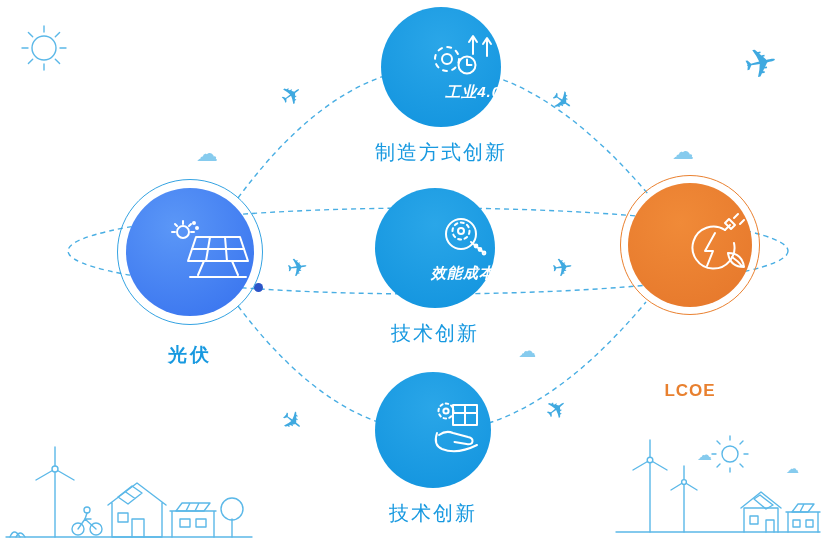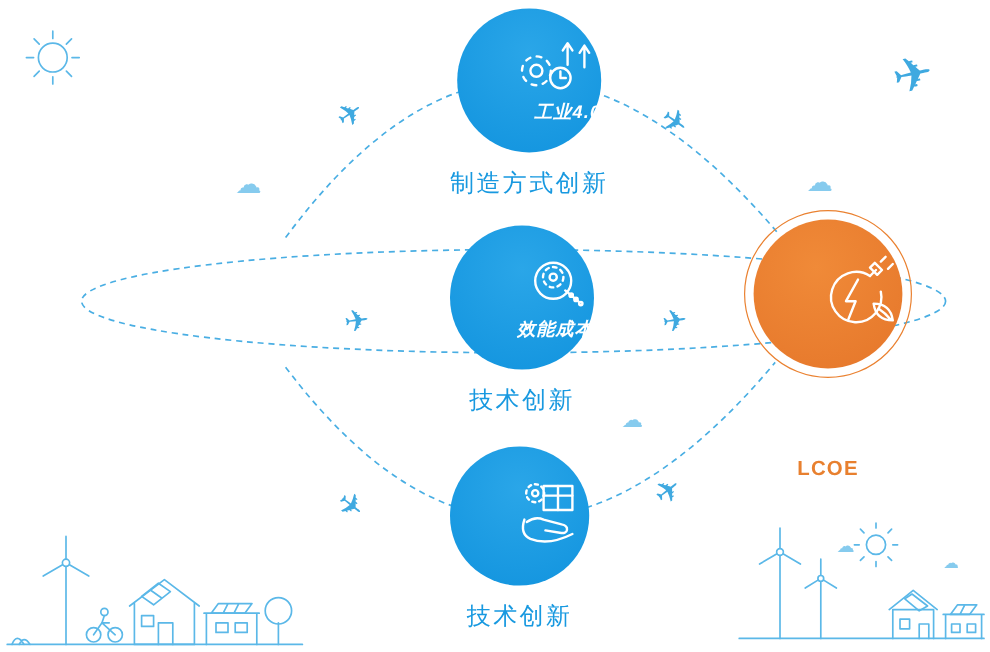--- a/index.html
+++ b/index.html
@@ -148,20 +148,37 @@
           <circle cx="19" cy="12" r="7.5" stroke-width="3" stroke-dasharray="2.6 3.2"></circle>
           <circle cx="19" cy="12" r="2.6"></circle>
           <path d="M12,36 q7,-5 14,-2 l15,4 q5,1 4.5,4.5 q-0.5,3.5 -6,2.5 l-12,-2"></path>
           <path d="M10,34 q-4,12 5,16 q15,6 35,-4"></path>
         </svg>
       </span>
     </div>
     <div class="node-label">技术创新</div>
   </div>
 
+  <div class="node" style="left:126px; top:188px;">
+    <div class="circle c-royal ring-blue" style="width:128px; height:128px;">
+      <span class="icon">
+        <svg width="88" height="62" viewBox="0 0 88 62">
+          <circle cx="17" cy="13" r="6"></circle>
+          <path d="M17,2 V5 M6,13 H9 M28,13 H25 M9,5 L11,7 M25,5 L23,7"></path>
+          <circle cx="28" cy="4" r="1"></circle>
+          <circle cx="31" cy="9" r="1"></circle>
+          <path d="M30,18 L74,18 L82,42 L22,42 Z"></path>
+          <path d="M44,18 L40,42 M59,18 L61,42 M26,30 H78"></path>
+          <path d="M38,42 L32,56 M66,42 L72,56 M24,58 H80"></path>
+        </svg>
+      </span>
+      <span class="orbit-dot"></span>
+    </div>
+    <div class="node-label label-pv">光伏</div>
+  </div>
 
   <div class="node" style="left:628px; top:183px;gap:44px;">
     <div class="circle c-orange ring-orange" style="width:124px; height:124px;">
       <span class="icon">
         <svg width="72" height="64" viewBox="0 0 72 64">
           <path d="M45,19 A21 21 0 1 0 54,32" stroke-width="2.2"></path>
           <path d="M45,19 L50,14"></path>
           <path d="M49,8 l6,6 l-4,4 l-6,-6 z"></path>
           <path d="M54,7 l4,-4 M60,13 l4,-4"></path>
           <path d="M35,22 L25,40 h8 L27,55"></path>

